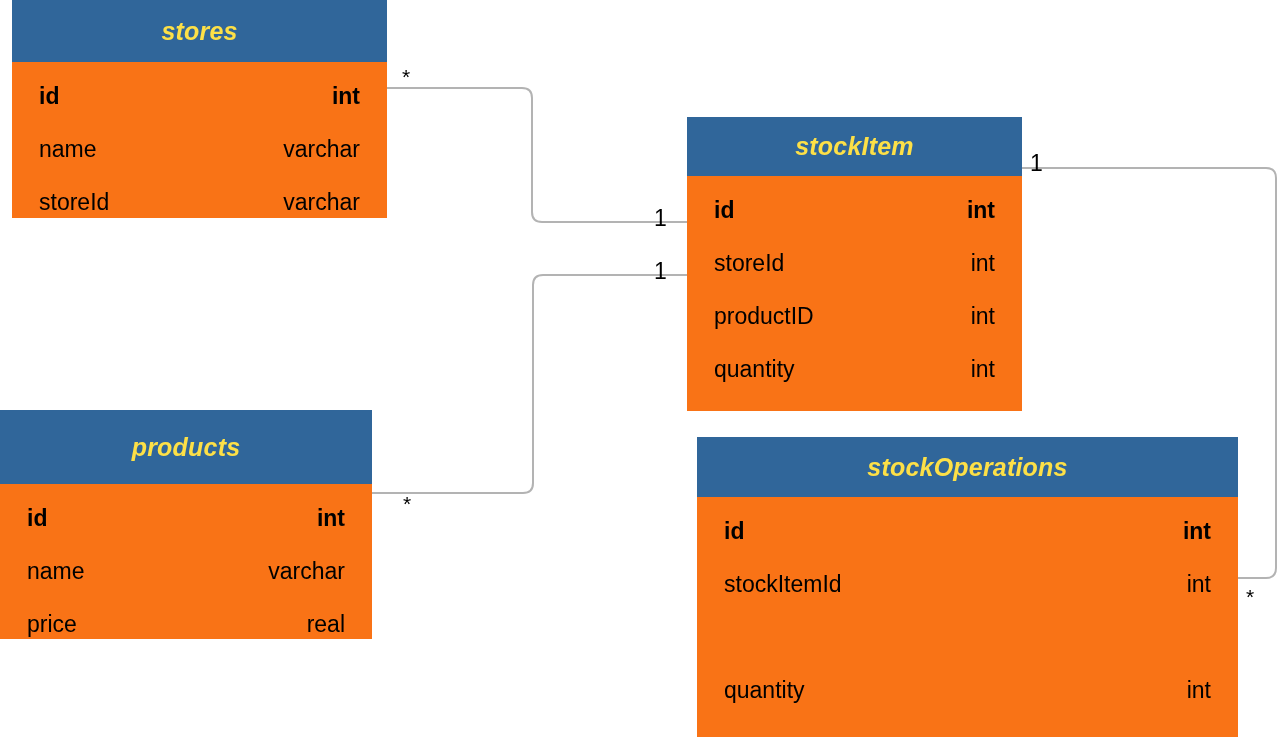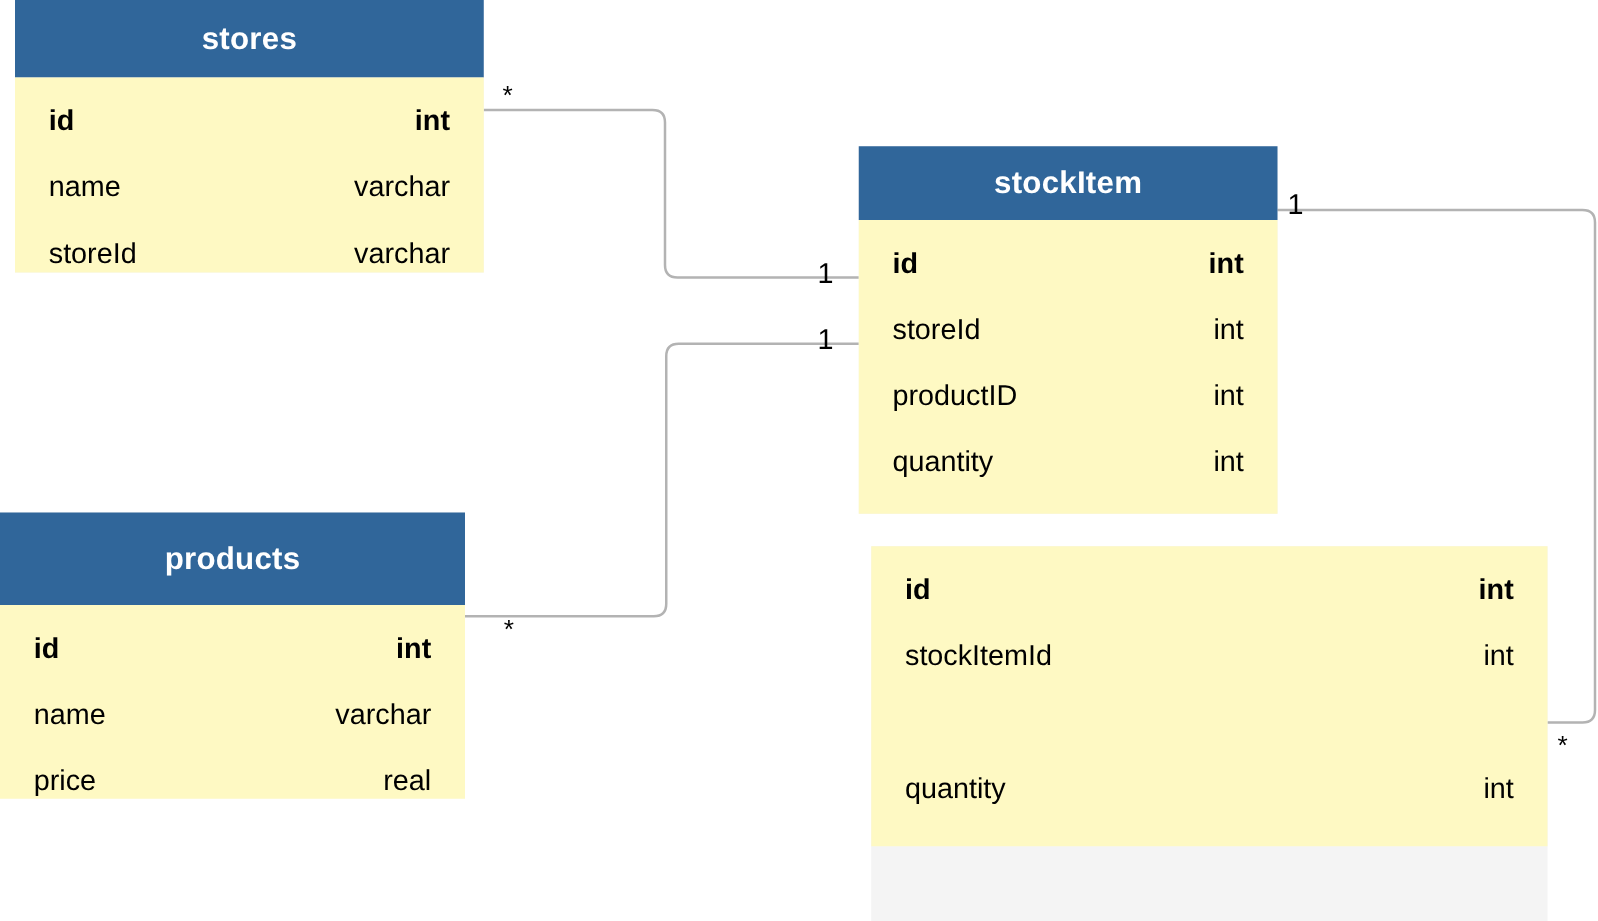--- a/index.html
+++ b/index.html
@@ -54,33 +54,34 @@
 
   
   .entity {
     position: absolute;
     z-index: 2;
     background: #f4f4f4;
     box-sizing: border-box;
   }
   .entity-header {
     background: #30669a;
-    color: #ffffff;
+    color: #fde047;
     font-weight: bold;
     font-size: 25px;
     text-align: center;
     letter-spacing: 0.2px;
     display: flex;
     align-items: center;
     justify-content: center;
     box-sizing: border-box;
+    font-style: italic;
   }
   .entity-body {
     box-sizing: border-box;
-    background: #fef9c3;
+    background: #f97316;
   }
   .field-row {
     display: flex;
     align-items: center;
     justify-content: space-between;
     box-sizing: border-box;
     color: #000000;
     font-size: 23px;
     white-space: nowrap;
   }
@@ -152,20 +153,21 @@
             <span class="field-name">name</span>
             <span class="field-type">varchar</span>
           </div>
           <div class="field-row" style="height: 53px; padding: 0px 27px;">
             <span class="field-name">price</span>
             <span class="field-type">real</span>
           </div>
         </div>
       </div>
       <div class="entity" style="left: 697px; top: 437px; width: 541px; height: 300px;">
+        <div class="entity-header" style="height: 60px;">stockOperations</div>
         <div class="entity-body" style="height: 240px; padding-top: 8px;">
           <div class="field-row pk" style="height: 53px; padding: 0px 27px;">
             <span class="field-name">id</span>
             <span class="field-type">int</span>
           </div>
           <div class="field-row" style="height: 53px; padding: 0px 27px; gap: 32px;">
             <span class="field-name">stockItemId</span>
             <span class="field-type">int</span>
           </div>
           <div class="field-row" style="height: 53px; padding: 0px 27px;">

